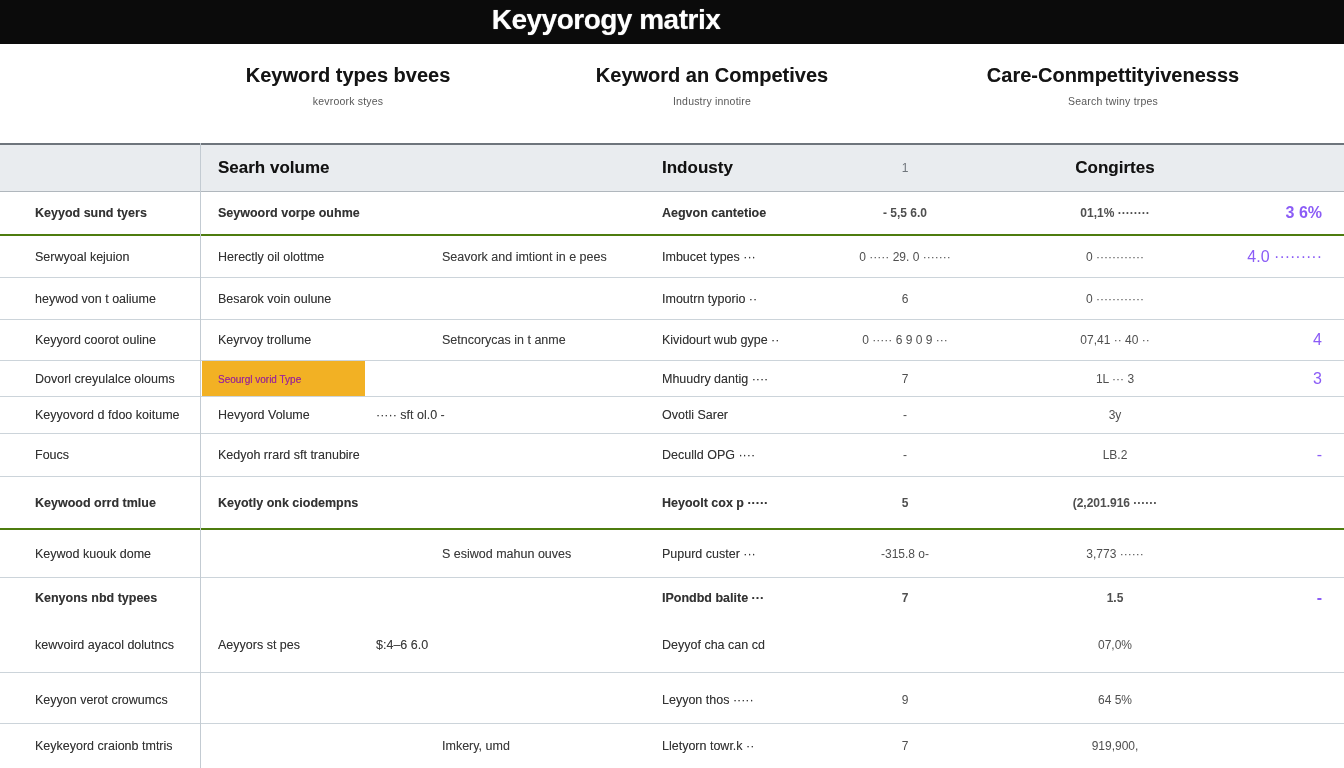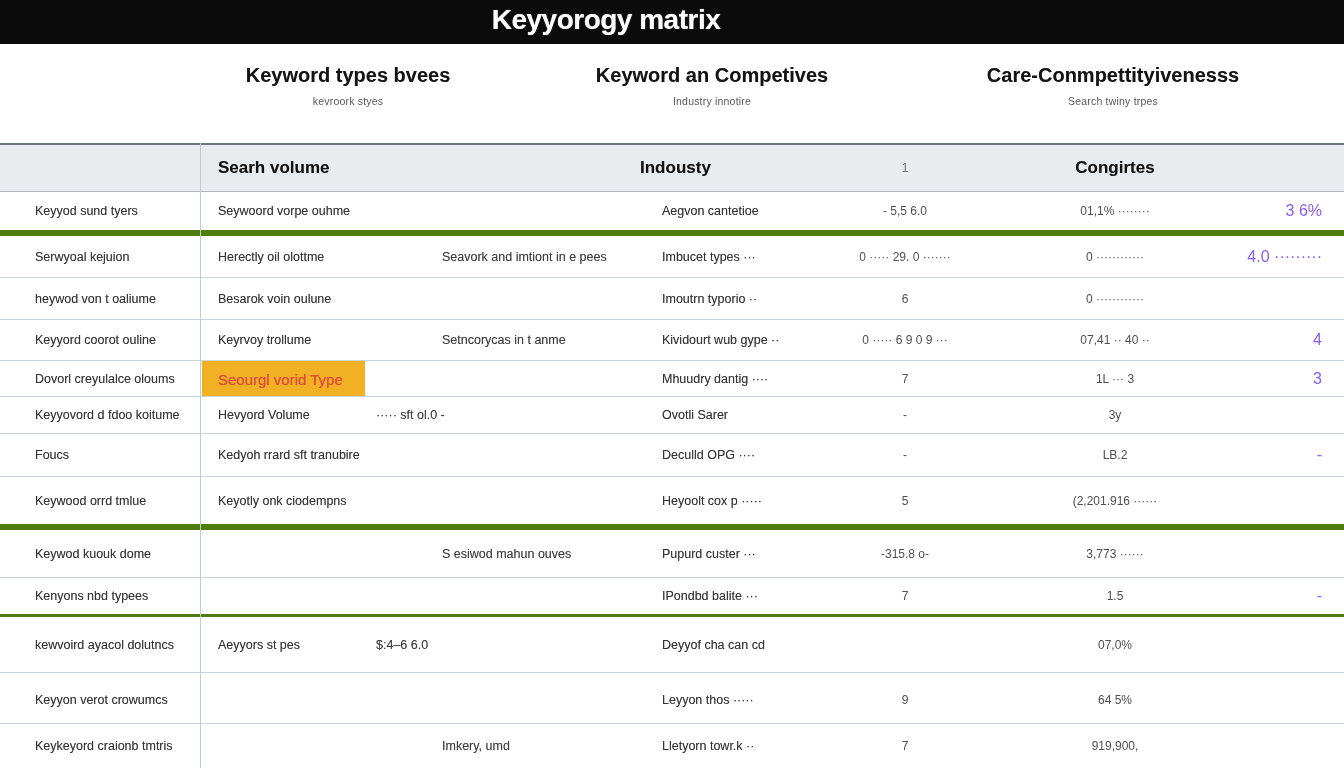--- a/index.html
+++ b/index.html
@@ -26,42 +26,42 @@
   .g-sub{font-size:10.5px;color:#585858;margin-top:8px;letter-spacing:.2px;}
 
   
   .table{position:absolute;left:0;top:143px;width:1344px;height:625px;}
   .vline{position:absolute;left:200px;top:0;width:1px;height:625px;background:#c3cbd2;z-index:5;}
   .thead{
     position:absolute;left:0;top:0;width:1344px;height:49px;box-sizing:border-box;
     background:#e9ecef;border-top:2px solid #6e757c;border-bottom:1px solid #b0b7bd;
   }
   .trow{position:absolute;left:0;width:1344px;box-sizing:border-box;background:#fff;border-bottom:1px solid #ccd4da;}
-  .trow.strong{border-bottom:6px solid #4d7c0f;}
+  .trow.strong{border-bottom:2px solid #4d7c0f;font-weight:bold;}
 
   .cell{position:absolute;top:50%;transform:translateY(-50%);white-space:nowrap;
         font-size:12.5px;color:#333;z-index:2;}
   .c-label{left:35px;}
   .c-a{left:218px;}
   .c-b{left:442px;color:#3d3d3d;}
   .c-b.near{left:376px;}
   .c-c{left:662px;}
   .c-d{left:830px;width:150px;text-align:center;font-size:12px;color:#4f4f4f;}
   .c-e{left:1020px;width:190px;text-align:center;font-size:12px;color:#4f4f4f;}
   .c-f{left:1150px;width:172px;text-align:right;font-size:16px;color:#8b5cf6;}
 
   .h-cell{position:absolute;top:50%;transform:translateY(-50%);white-space:nowrap;
           font-size:17px;font-weight:bold;color:#121212;}
   .h-a{left:218px;}
-  .h-c{left:640px;}
+  .h-c{left:662px;}
   .h-d{left:830px;width:150px;text-align:center;font-weight:normal;font-size:12px;color:#6f757b;}
   .h-e{left:1020px;width:190px;text-align:center;}
 
   .hl-cell{position:absolute;left:202px;top:0;bottom:0;width:163px;background:#f2b124;z-index:1;}
-  .trow .on-hl{color:#ef4444;font-size:15px;}
+  .trow .on-hl{color:#a21caf;font-size:10px;}
 </style>
 </head>
 <body>
 
 <div class="topbar">
   <div class="app-title">Keyyorogy matrix</div>
 </div>
 
 <div class="group g1">
   <div class="g-title soft">Keyword types bvees</div>

